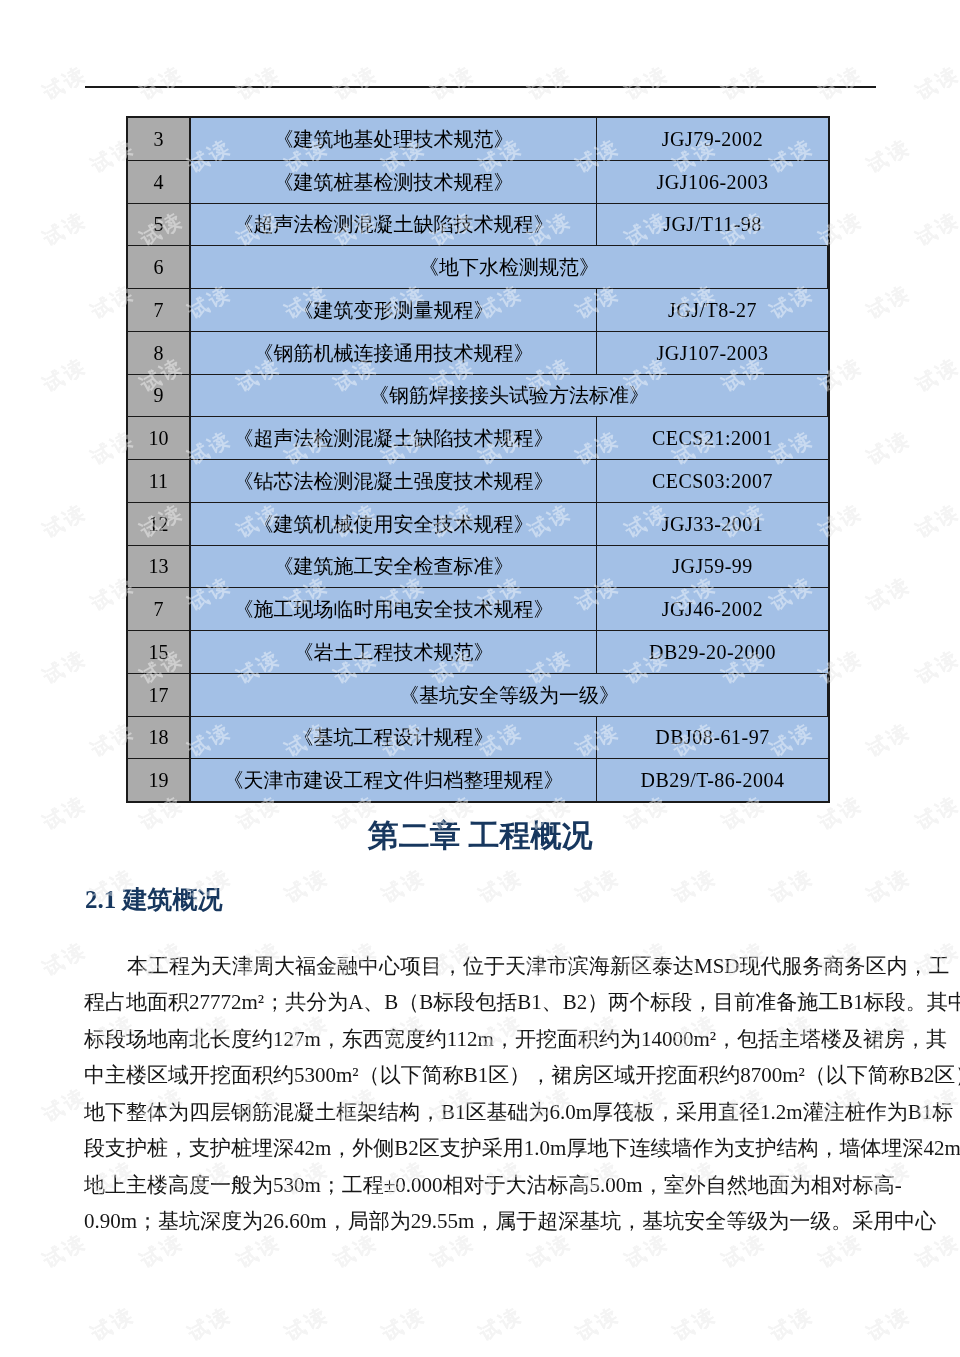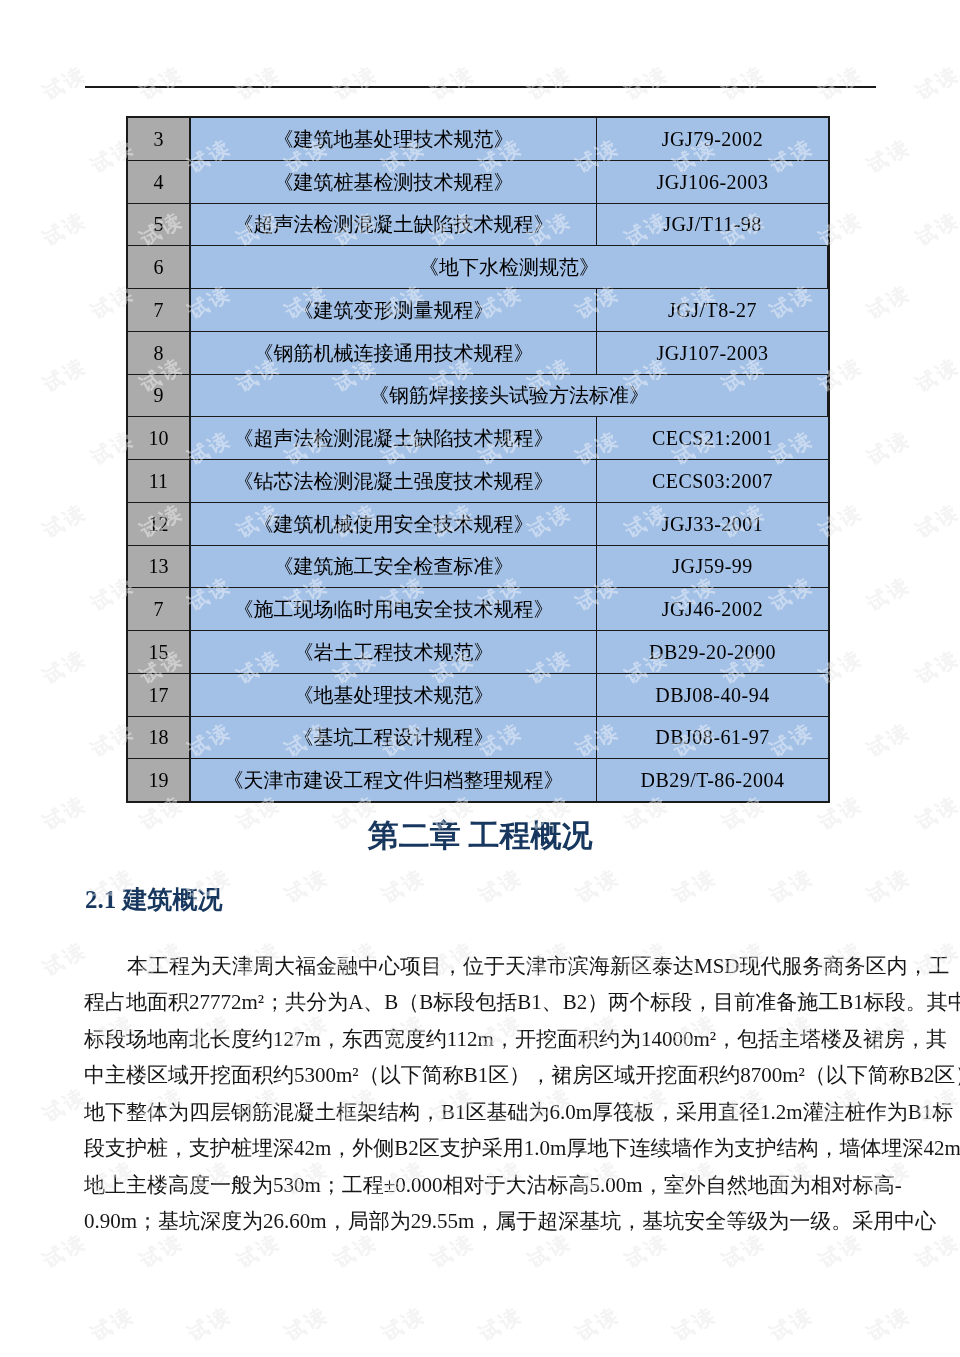--- a/index.html
+++ b/index.html
@@ -329,22 +329,21 @@
           <div class="t-cell c-name">《施工现场临时用电安全技术规程》</div>
           <div class="t-cell c-code">JGJ46-2002</div>
         </div>
         <div class="t-row">
           <div class="t-cell c-num">15</div>
           <div class="t-cell c-name">《岩土工程技术规范》</div>
           <div class="t-cell c-code">DB29-20-2000</div>
         </div>
         <div class="t-row">
           <div class="t-cell c-num">17</div>
-          <div class="t-cell c-name">《地基处理技术规范》</div>
-          <div class="t-cell c-code">DBJ08-40-94</div>
+          <div class="t-cell c-name">《基坑安全等级为一级》</div>
         </div>
         <div class="t-row">
           <div class="t-cell c-num">18</div>
           <div class="t-cell c-name">《基坑工程设计规程》</div>
           <div class="t-cell c-code">DBJ08-61-97</div>
         </div>
         <div class="t-row">
           <div class="t-cell c-num">19</div>
           <div class="t-cell c-name">《天津市建设工程文件归档整理规程》</div>
           <div class="t-cell c-code">DB29/T-86-2004</div>

